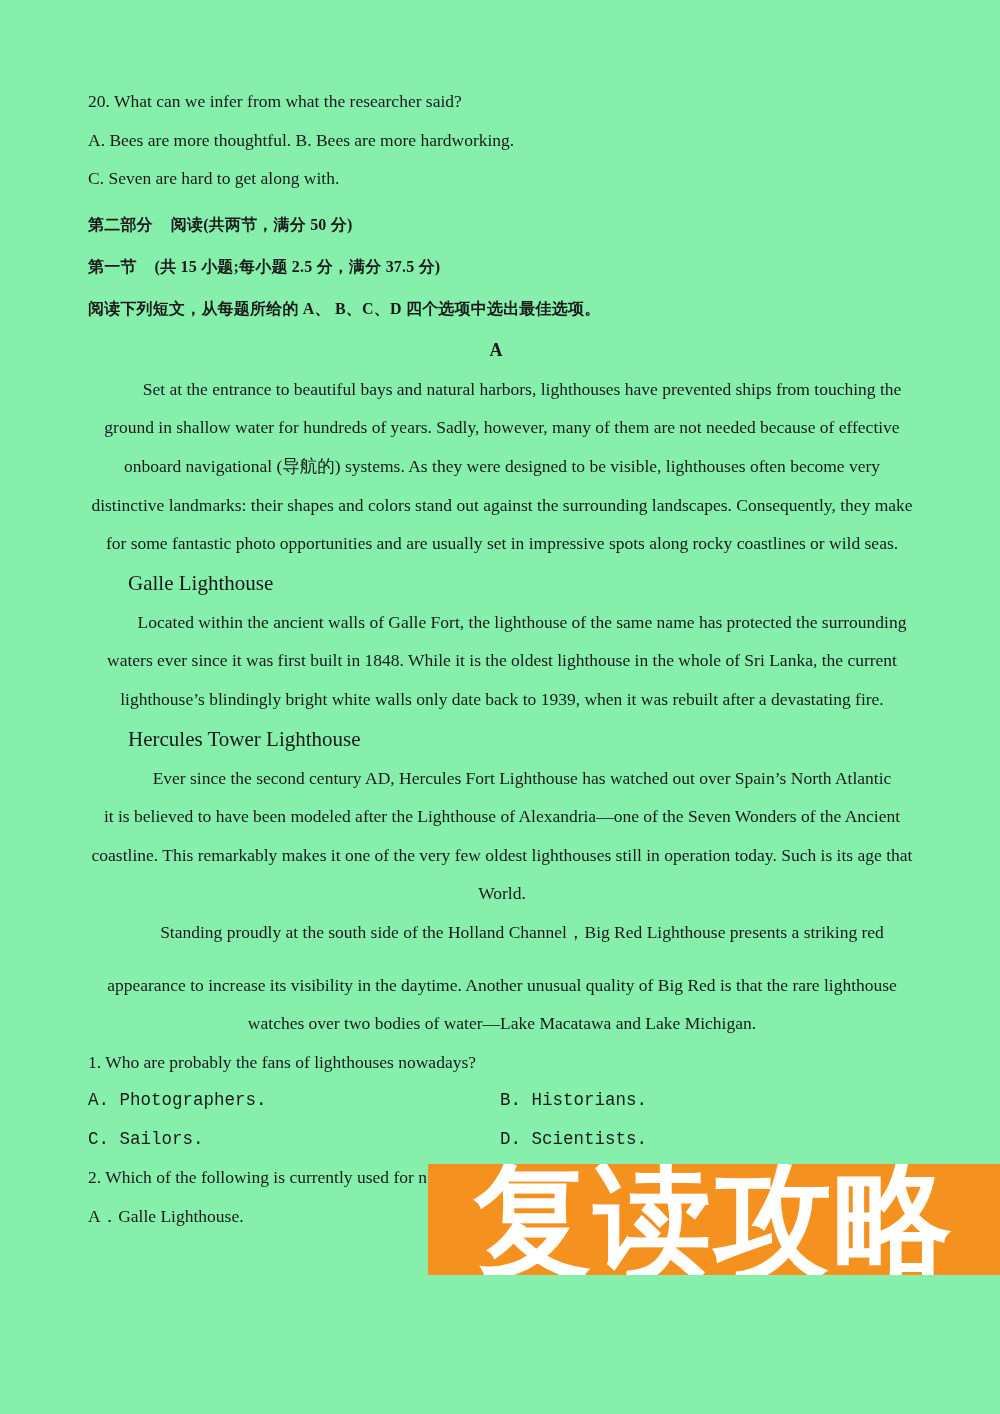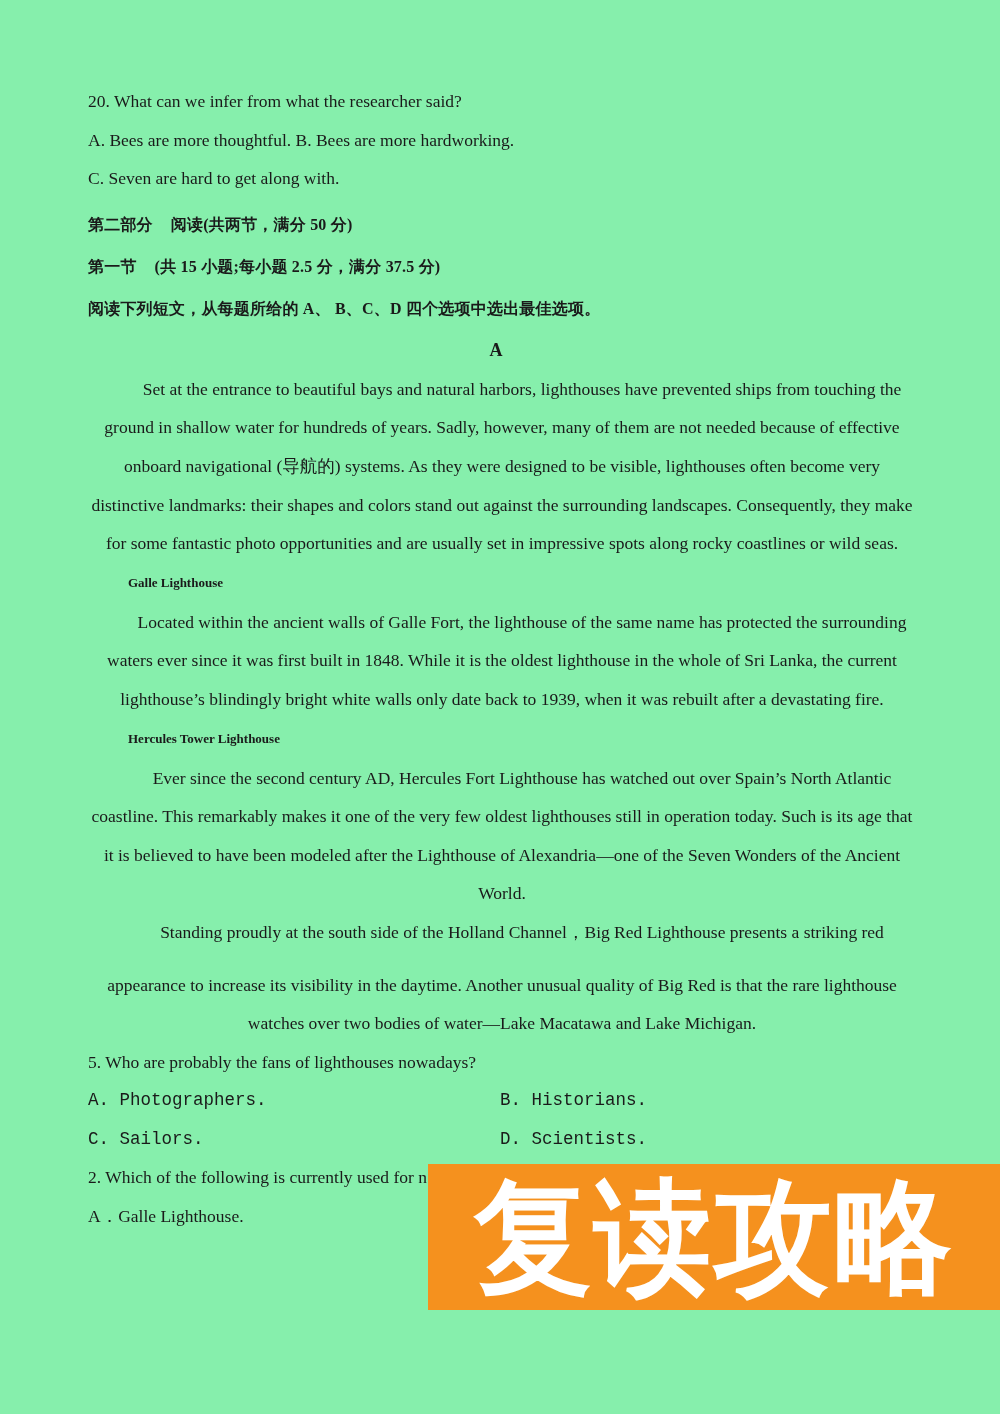--- a/index.html
+++ b/index.html
@@ -57,23 +57,23 @@
   .passage-letter {
     text-align: center;
     font-size: 18px;
     font-weight: bold;
     line-height: 40px;
     padding-right: 12px;
   }
 
   
   .sub-heading {
-    font-size: 13px;
+    font-size: 21px;
     line-height: 40px;
-    font-weight: bold;
+    font-weight: normal;
     padding-left: 40px;
     white-space: nowrap;
   }
 
   
   .q-line {
     font-size: 17.5px;
     line-height: 38.6px;
     white-space: nowrap;
   }
@@ -87,21 +87,21 @@
   }
   .opt-a { position: absolute; left: 0; top: 0; }
   .opt-b { position: absolute; left: 412px; top: 0; }
 
   
   #watermark {
     position: absolute;
     left: 428px;
     top: 1164px;
     width: 572px;
-    height: 146px;
+    height: 111px;
     background: #F5911E;
     display: flex;
     align-items: center;
     justify-content: center;
     overflow: hidden;
   }
   #watermark .wm-text {
     font-family: "DejaVu Sans", "Liberation Sans", sans-serif;
     font-weight: bold;
     font-size: 118px;
@@ -150,34 +150,34 @@
     <div>
       <div class="sub-heading">Galle Lighthouse</div>
       <div class="para-line indent">Located within the ancient walls of Galle Fort, the lighthouse of the same name has protected the surrounding</div>
       <div class="para-line">waters ever since it was first built in 1848. While it is the oldest lighthouse in the whole of Sri Lanka, the current</div>
       <div class="para-line">lighthouse’s blindingly bright white walls only date back to 1939, when it was rebuilt after a devastating fire.</div>
     </div>
 
     <div>
       <div class="sub-heading">Hercules Tower Lighthouse</div>
       <div class="para-line indent">Ever since the second century AD, Hercules Fort Lighthouse has watched out over Spain’s North Atlantic</div>
+      <div class="para-line">it is believed to have been modeled after the Lighthouse of Alexandria—one of the Seven Wonders of the Ancient</div>
       <div class="para-line">coastline. This remarkably makes it one of the very few oldest lighthouses still in operation today. Such is its age that</div>
-      <div class="para-line">it is believed to have been modeled after the Lighthouse of Alexandria—one of the Seven Wonders of the Ancient</div>
       <div class="para-line">World.</div>
     </div>
 
     <div>
       <div class="para-line indent">Standing proudly at the south side of the Holland Channel，Big Red Lighthouse presents a striking red</div>
       <div style="height:14px"></div>
       <div class="para-line">appearance to increase its visibility in the daytime. Another unusual quality of Big Red is that the rare lighthouse</div>
       <div class="para-line">watches over two bodies of water—Lake Macatawa and Lake Michigan.</div>
     </div>
 
     <div>
-      <div class="q-line">5. Who are probably the fans of lighthouses nowadays?</div>
+      <div class="q-line">1. Who are probably the fans of lighthouses nowadays?</div>
       <div class="opt-row">
         <span class="opt-a">A. Photographers.</span>
         <span class="opt-b">B. Historians.</span>
       </div>
       <div class="opt-row">
         <span class="opt-a">C. Sailors.</span>
         <span class="opt-b">D. Scientists.</span>
       </div>
     </div>
 

